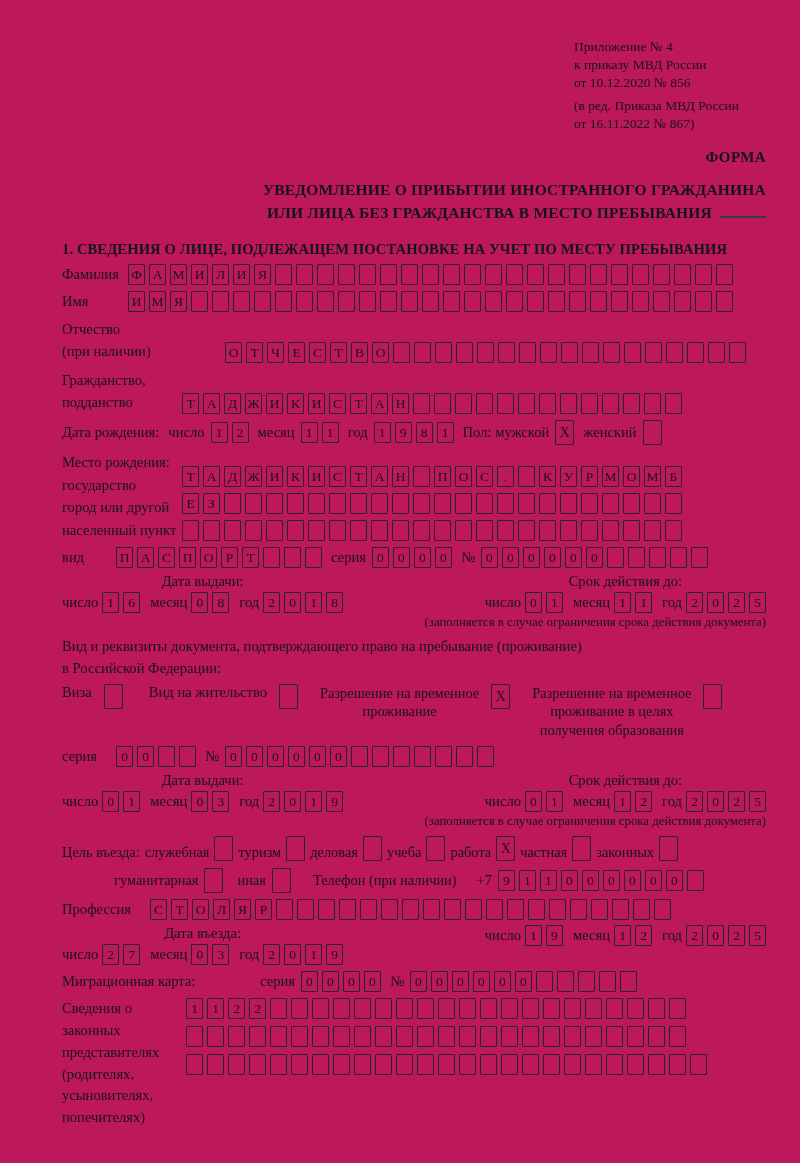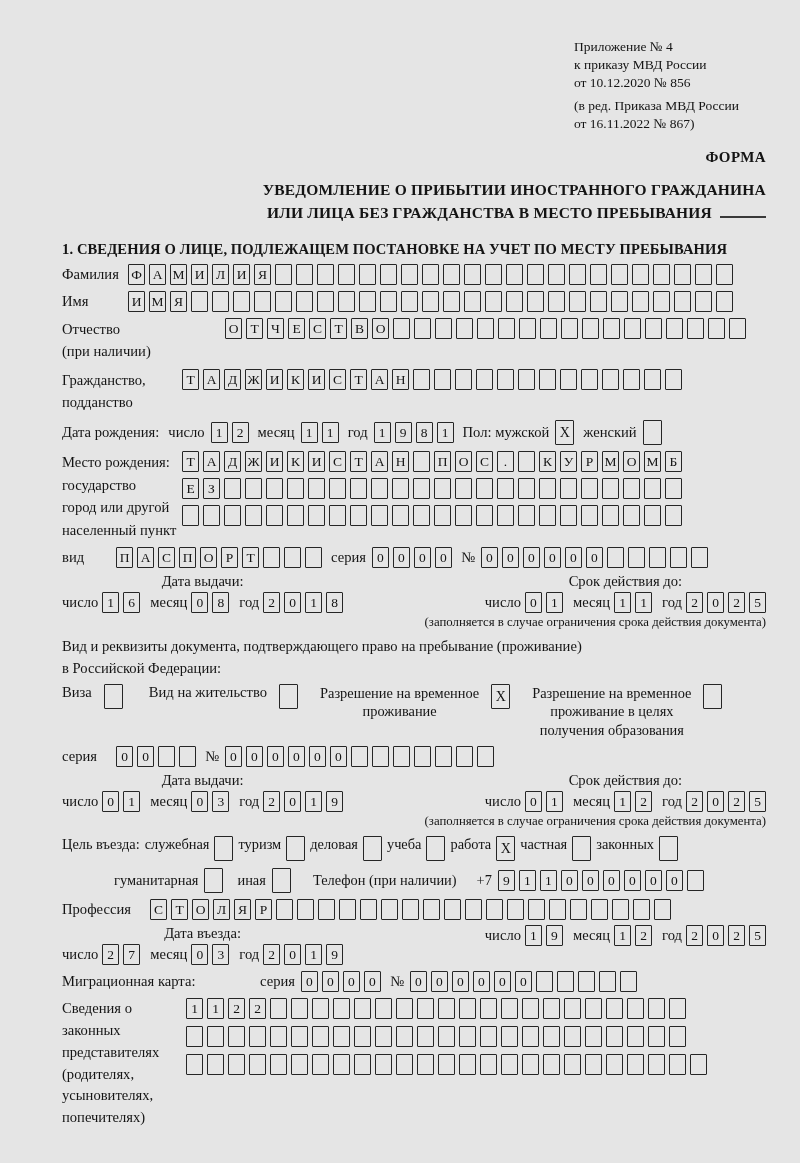--- a/index.html
+++ b/index.html
@@ -1,32 +1,32 @@
 <!DOCTYPE html>
 <html><head>
 <meta charset="utf-8">
 <style>
   * { box-sizing: border-box; }
   html, body { margin: 0; padding: 0; background: #ffffff; }
   .page {
     width: 800px; height: 1163px;
     padding: 38px 34px 14px 62px;
     font-family: "Liberation Serif", "DejaVu Serif", serif;
-    color: #141414; overflow: hidden; position: relative; background: #e5e5e5;
+    color: #141414; overflow: hidden; position: relative; background: #be185d;
   }
   .hdr { display: flex; justify-content: flex-end; }
   .hdr-block { width: 192px; font-size: 13.5px; line-height: 1.32; }
   .hdr-gap { height: 6px; }
   .forma { text-align: right; font-weight: bold; font-size: 15px; margin-top: 16px; letter-spacing: .4px; }
   .title { text-align: right; font-weight: bold; font-size: 15.5px; line-height: 1.5; margin-top: 12px; letter-spacing: .2px; }
   .blank { display: inline-block; width: 46px; height: 3px; border-bottom: 2.2px solid #3a3a3a; margin-left: 8px; }
   .sec { font-weight: bold; font-size: 14.6px; margin-top: 16px; letter-spacing: .1px; }
 
   .row { display: flex; align-items: center; margin-top: 6px; }
-  .top { align-items: flex-start; }
+  .top { align-items: flex-end; }
   .lbl { font-size: 14.6px; flex: none; }
   .cells { display: flex; gap: 4px; flex: none; }
   .cell {
     width: 17px; height: 21px; flex: none;
     border: 1.6px solid #262626; border-radius: 1px;
     font-size: 13.5px; line-height: 19px; text-align: center;
   }
   .cb {
     width: 19px; height: 25px; flex: none;
     border: 1.6px solid #262626; border-radius: 1px;
@@ -46,21 +46,21 @@
   .dtitle { text-align: center; font-size: 14.6px; margin-bottom: 2px; }
   .dline { display: flex; align-items: center; font-size: 14.6px; }
   .dline .lbl { margin-right: 4px; }
   .dline .gap { width: 10px; flex: none; }
   .vnote { text-align: right; font-size: 12.8px; margin-top: 2px; }
 
   .intro { font-size: 14.6px; line-height: 1.45; margin-top: 6px; }
   .res-opts { display: flex; align-items: flex-start; margin-top: 5px; gap: 12px; }
   .opt-multi { text-align: center; font-size: 14.4px; line-height: 1.3; flex: none; }
 
-  .purpose-row { display: flex; align-items: flex-start; margin-top: 7px; gap: 5px; font-size: 14.4px; flex-wrap: nowrap; }
+  .purpose-row { display: flex; align-items: flex-end; margin-top: 7px; gap: 5px; font-size: 14.4px; flex-wrap: nowrap; }
   .hum-row { display: flex; align-items: center; margin-top: 7px; gap: 6px; font-size: 14.4px; padding-left: 52px; }
 
   .rep { display: flex; align-items: flex-start; margin-top: 6px; }
   .rep-lines { width: 124px; flex: none; font-size: 14.6px; line-height: 1.5; }
   .rep-right { flex: 1; }
   .rep-right .cells { margin-bottom: 7px; }
   .rep-note { font-size: 12.8px; text-align: center; margin-top: 8px; }
 </style>
 </head>
 <body>

